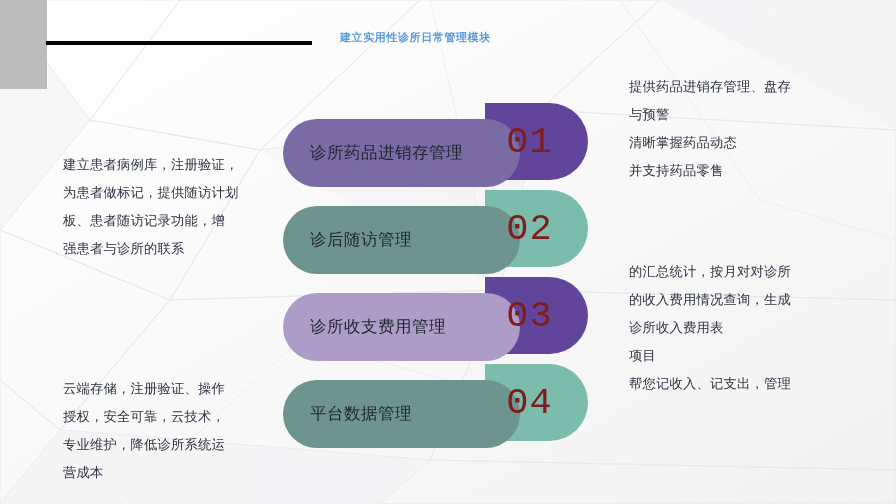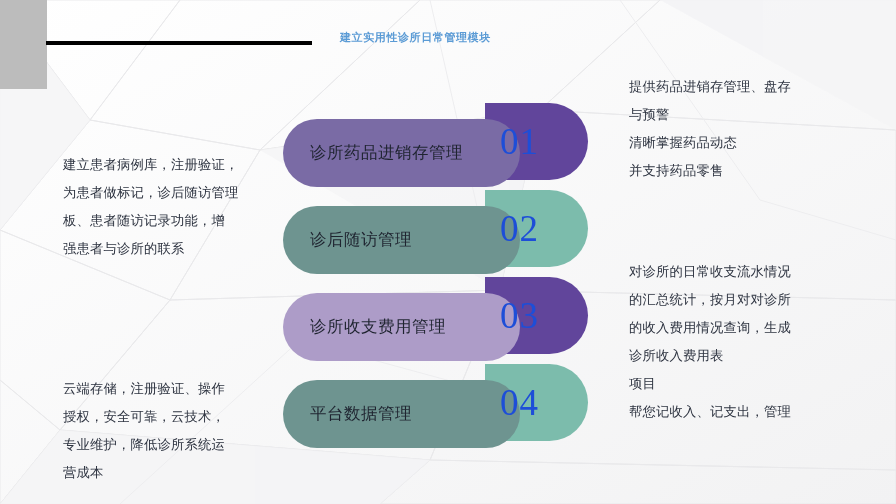--- a/index.html
+++ b/index.html
@@ -60,25 +60,25 @@
     border-top-right-radius:39px;
     border-bottom-right-radius:39px;
   }
   .card .pill-label {
     position:absolute; left:0; top:16px; width:210px; height:68px;
     display:flex; align-items:center; padding-left:27px;
     font-size:16.5px; font-weight:normal; color:#1f2430;
     letter-spacing:.5px; white-space:nowrap; z-index:2;
   }
   .card .num {
-    position:absolute; left:192px; top:0; width:103px; height:77px;
+    position:absolute; left:202px; top:0; width:103px; height:77px;
     display:flex; align-items:center; justify-content:center;
     padding-right:14px;
-    font-size:37px; color:#1d4ed8; letter-spacing:1px;
-    font-family:Liberation Serif, serif;
+    font-size:37px; color:#7f1d1d; letter-spacing:1px;
+    font-family:Liberation Mono, monospace;
     z-index:2;
   }
 
   #card-1 { top:103px; }
   #card-2 { top:190px; }
   #card-3 { top:277px; }
   #card-4 { top:364px; }
 </style>
 </head>
 <body>
@@ -121,41 +121,40 @@
     </g>
   </svg>
 </div>
 
 <div id="gray-block" style="background: rgb(188, 188, 188);"></div>
 <div id="title-rule" style="background: rgb(0, 0, 0);"></div>
 <div id="slide-title" style="color: rgb(91, 155, 213);">建立实用性诊所日常管理模块</div>
 
 <div class="side-text" id="text-left-top">
   <p>建立患者病例库，注册验证，</p>
-  <p>为患者做标记，诊后随访管理</p>
+  <p>为患者做标记，提供随访计划</p>
   <p>板、患者随访记录功能，增</p>
   <p>强患者与诊所的联系</p>
 </div>
 
 <div class="side-text" id="text-left-bottom">
   <p>云端存储，注册验证、操作</p>
   <p>授权，安全可靠，云技术，</p>
   <p>专业维护，降低诊所系统运</p>
   <p>营成本</p>
 </div>
 
 <div class="side-text" id="text-right-top">
   <p>提供药品进销存管理、盘存</p>
   <p>与预警</p>
   <p>清晰掌握药品动态</p>
   <p>并支持药品零售</p>
 </div>
 
 <div class="side-text" id="text-right-bottom">
-  <p>对诊所的日常收支流水情况</p>
   <p>的汇总统计，按月对对诊所</p>
   <p>的收入费用情况查询，生成</p>
   <p>诊所收入费用表</p>
   <p>项目</p>
   <p>帮您记收入、记支出，管理</p>
 </div>
 
 <div id="cards">
 
   <div class="card" id="card-1">

